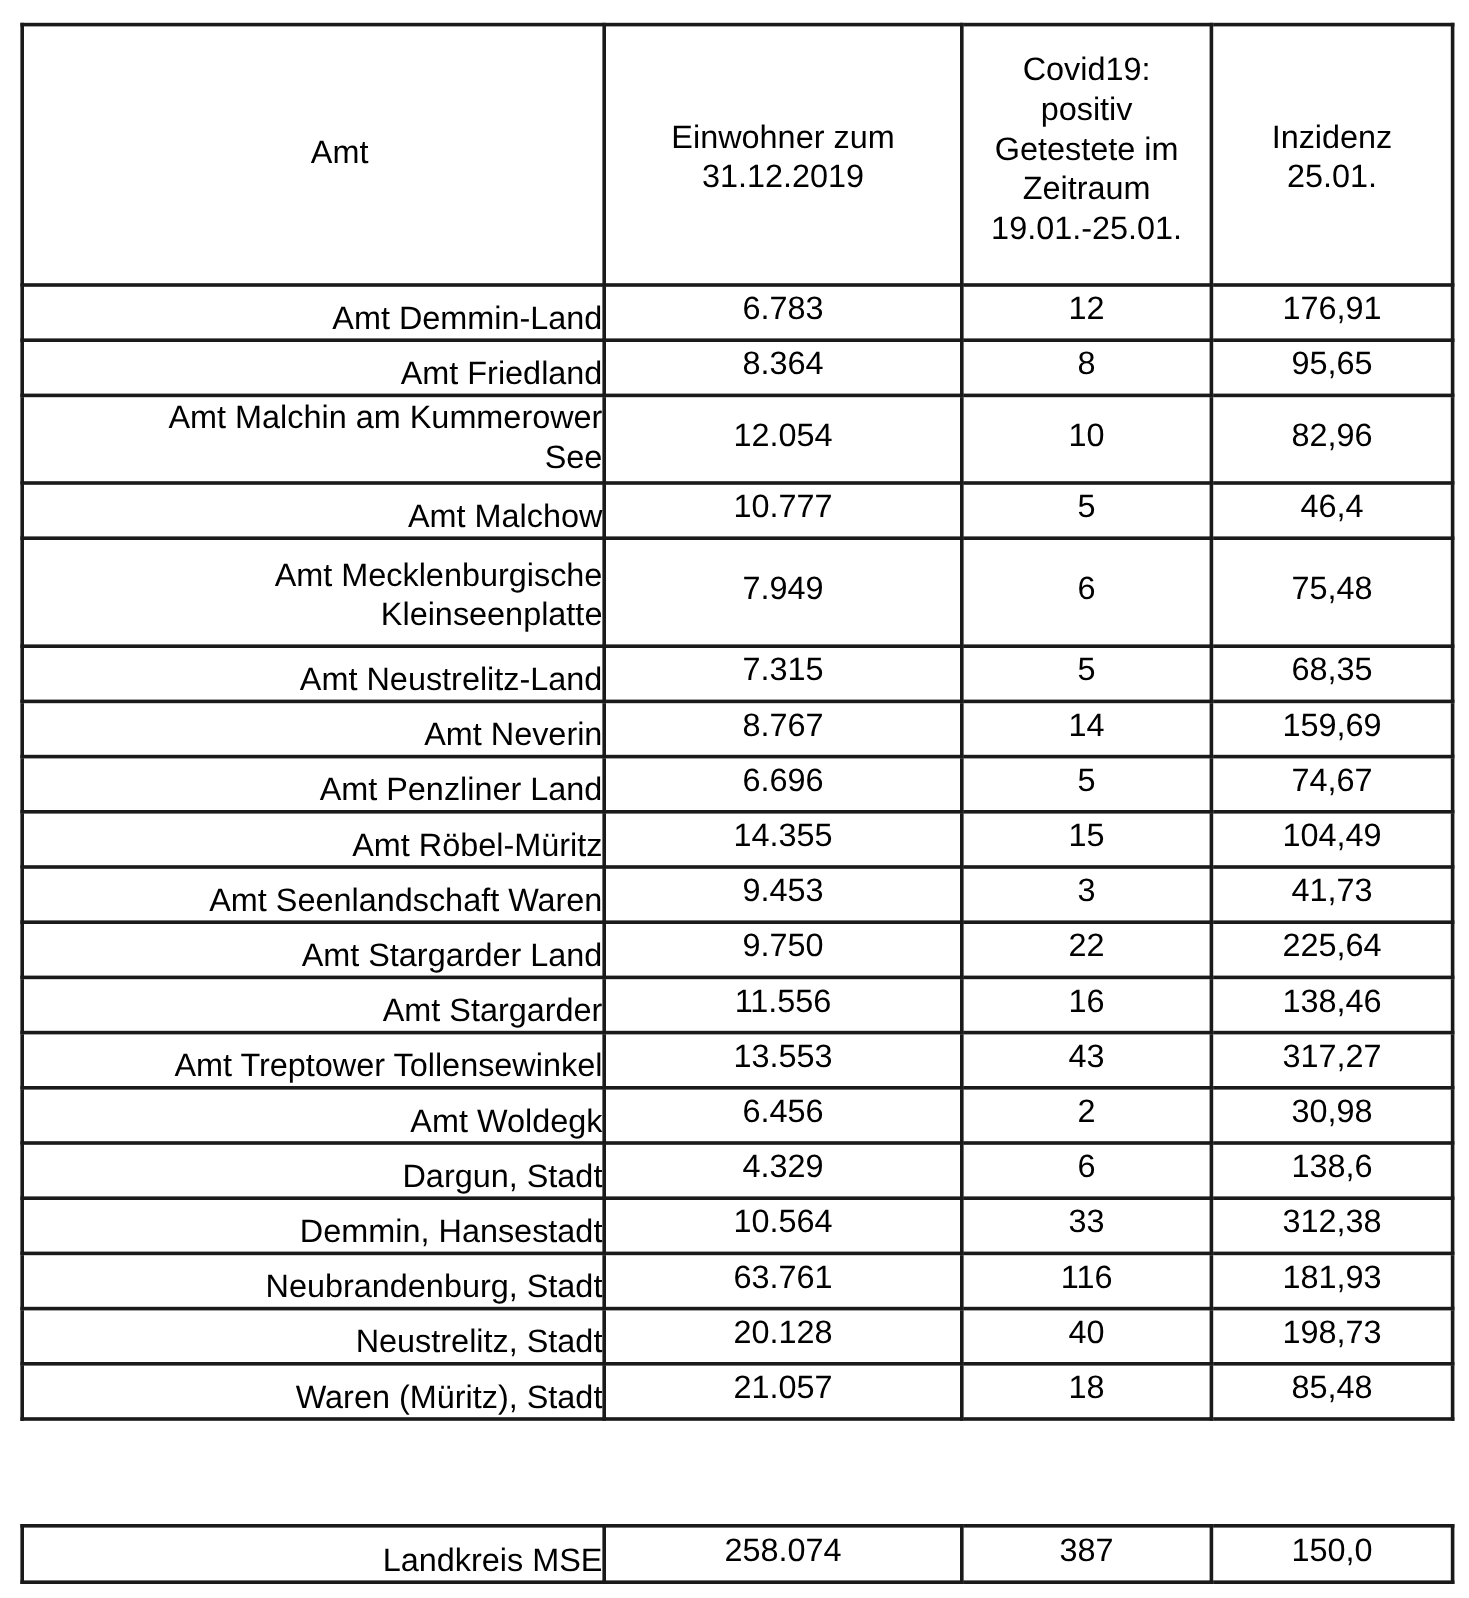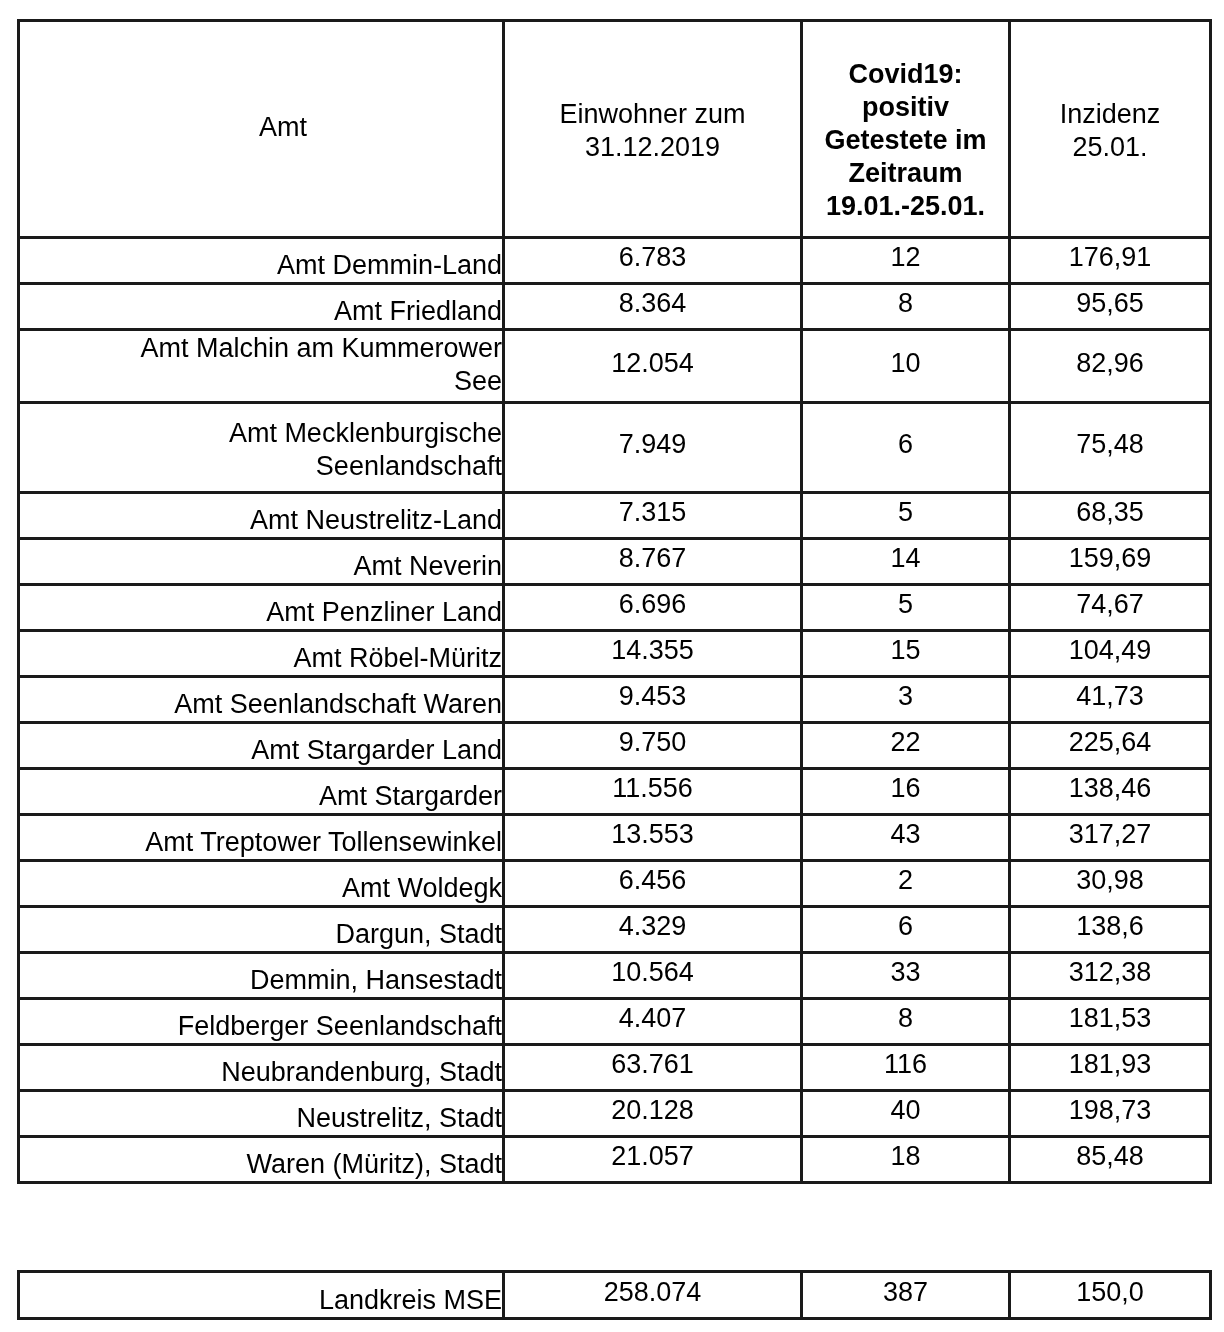--- a/index.html
+++ b/index.html
@@ -6,21 +6,21 @@
   body { width: 1224px; height: 1332px; position: relative; overflow: hidden;
          font-family: "Liberation Sans", sans-serif; color: #000; }
   table { position: absolute; left: 17px; border-collapse: collapse; table-layout: fixed; }
   td, th { border: 3px solid #1a1a1a; padding: 0; font-weight: normal; font-size: 27px; line-height: 33px; }
   col.c1 { width: 485px; } col.c2 { width: 298px; } col.c3 { width: 208px; } col.c4 { width: 201px; }
   #main { top: 19px; }
   #summary { top: 1270px; }
   th { text-align: center; vertical-align: top; }
   th.h-amt { vertical-align: middle; padding-bottom: 4px; padding-left: 44px; }
   th.h-ein { padding-top: 76px; }
-  th.h-cov { padding-top: 36px; vertical-align: top; font-weight: bold; }
+  th.h-cov { padding-top: 20px; vertical-align: top; }
   th.h-inz { padding-top: 76px; }
   .hdr-row { height: 217px; }
   td.name { text-align: right; padding-left: 10px; vertical-align: bottom; padding-bottom: 0; }
   td.num { text-align: center; vertical-align: middle; padding-bottom: 6px; }
   tr.r1 { height: 46px; }
   tr.r2 { height: 73px; }
   tr.r2b { height: 90px; }
   tr.r2 td.name { vertical-align: middle; padding-bottom: 2px; }
   tr.r2b td.name { vertical-align: middle; padding-top: 4px; padding-left: 32px; }
   .line { display: block; }
@@ -77,24 +77,32 @@
       </tr>
       <tr class="r2">
         <td class="name">
           <span class="line">Amt Malchin am Kummerower</span>
           <span class="line">See</span>
         </td>
         <td class="num">12.054</td>
         <td class="num">10</td>
         <td class="num">82,96</td>
       </tr>
+      <tr class="r1">
+        <td class="name">
+          <span class="line">Amt Malchow</span>
+        </td>
+        <td class="num">10.777</td>
+        <td class="num">5</td>
+        <td class="num">46,4</td>
+      </tr>
       <tr class="r2b">
         <td class="name">
           <span class="line">Amt Mecklenburgische</span>
-          <span class="line">Seenlandschaft</span>
+          <span class="line">Kleinseenplatte</span>
         </td>
         <td class="num">7.949</td>
         <td class="num">6</td>
         <td class="num">75,48</td>
       </tr>
       <tr class="r1">
         <td class="name">
           <span class="line">Amt Neustrelitz-Land</span>
         </td>
         <td class="num">7.315</td>
@@ -173,28 +181,20 @@
         <td class="num">6</td>
         <td class="num">138,6</td>
       </tr>
       <tr class="r1">
         <td class="name">
           <span class="line">Demmin, Hansestadt</span>
         </td>
         <td class="num">10.564</td>
         <td class="num">33</td>
         <td class="num">312,38</td>
-      </tr>
-      <tr class="r1">
-        <td class="name">
-          <span class="line">Feldberger Seenlandschaft</span>
-        </td>
-        <td class="num">4.407</td>
-        <td class="num">8</td>
-        <td class="num">181,53</td>
       </tr>
       <tr class="r1">
         <td class="name">
           <span class="line">Neubrandenburg, Stadt</span>
         </td>
         <td class="num">63.761</td>
         <td class="num">116</td>
         <td class="num">181,93</td>
       </tr>
       <tr class="r1">

